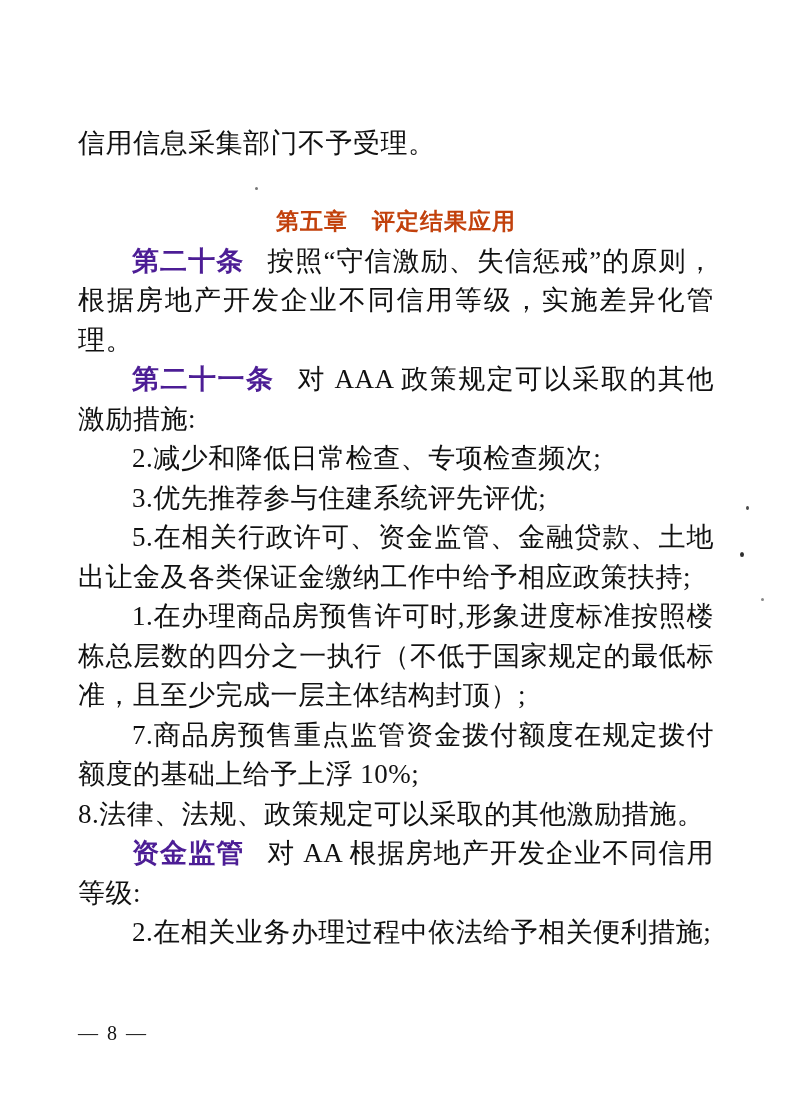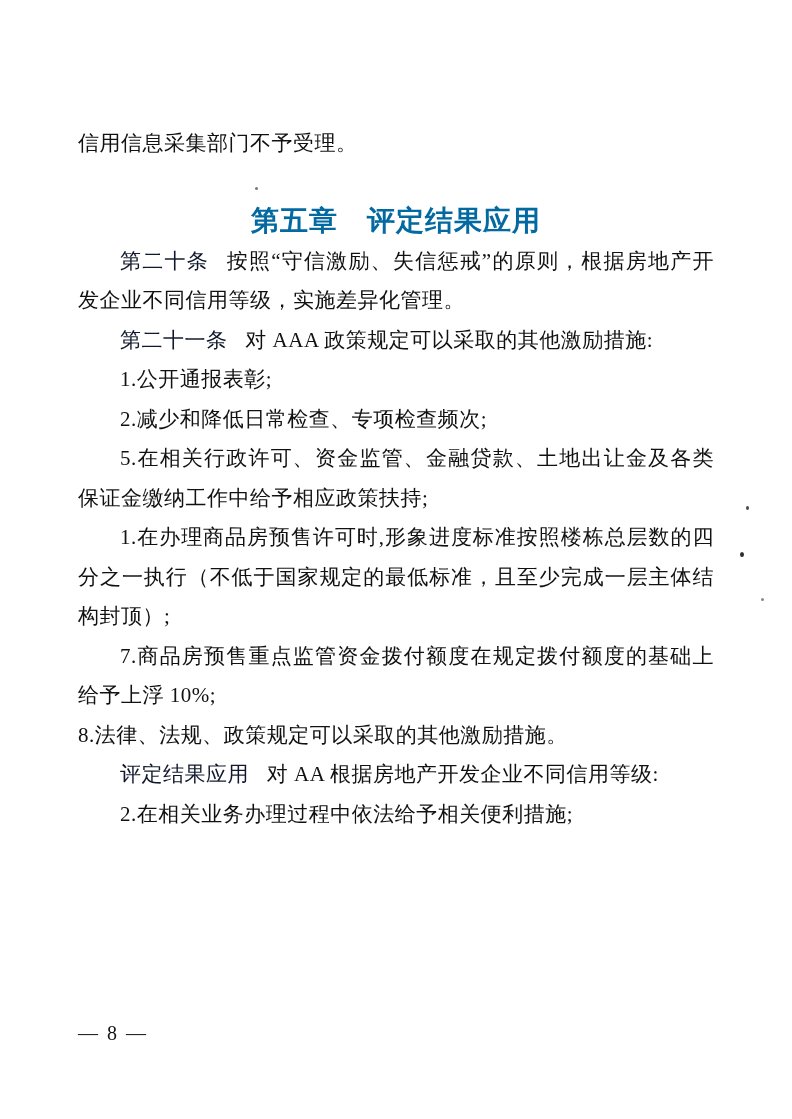--- a/index.html
+++ b/index.html
@@ -18,46 +18,46 @@
     color: #111111;
   }
   .content {
     position: absolute;
     top: 124px;
     left: 78px;
     width: 636px;
   }
   .line, .para, .item {
     margin: 0;
-    font-size: 21px;
+    font-size: 27px;
     line-height: 39.5px;
     text-align: justify;
     letter-spacing: 0.5px;
     word-break: break-all;
   }
   .chapter {
     margin: 36px 0 0 0;
-    font-size: 28px;
+    font-size: 23px;
     line-height: 42px;
     font-weight: bold;
     text-align: center;
     font-family: "Liberation Sans", "DejaVu Sans", sans-serif;
     letter-spacing: 1px;
-    color: #0369a1;
+    color: #c2410c;
   }
   .para.indent, .item.indent {
     text-indent: 2em;
   }
   .item.no-indent {
     text-indent: 0;
   }
   .article-label {
-    font-weight: normal;
+    font-weight: bold;
     margin-right: 0.85em;
-    color: #0f172a;
+    color: #4c1d95;
   }
   .page-number {
     position: absolute;
     left: 78px;
     top: 1022px;
     font-size: 20px;
     letter-spacing: 2px;
     font-family: "Liberation Serif", "DejaVu Serif", serif;
     color: #161616;
   }
@@ -78,28 +78,28 @@
   <div class="content">
 
     <p class="line">信用信息采集部门不予受理。</p>
 
     <h2 class="chapter">第五章　评定结果应用</h2>
 
     <p class="para indent"><span class="article-label">第二十条</span><span>按照“守信激励、失信惩戒”的原则，根据房地产开发企业不同信用等级，实施差异化管理。</span></p>
 
     <p class="para indent"><span class="article-label">第二十一条</span><span>对 AAA 政策规定可以采取的其他激励措施:</span></p>
 
-    <p class="item indent">1.公开通报表彰;</p>
     <p class="item indent">2.减少和降低日常检查、专项检查频次;</p>
+    <p class="item indent">3.优先推荐参与住建系统评先评优;</p>
     <p class="item indent">5.在相关行政许可、资金监管、金融贷款、土地出让金及各类保证金缴纳工作中给予相应政策扶持;</p>
     <p class="item indent">1.在办理商品房预售许可时,形象进度标准按照楼栋总层数的四分之一执行（不低于国家规定的最低标准，且至少完成一层主体结构封顶）;</p>
     <p class="item indent">7.商品房预售重点监管资金拨付额度在规定拨付额度的基础上给予上浮 10%;</p>
     <p class="item no-indent">8.法律、法规、政策规定可以采取的其他激励措施。</p>
 
-    <p class="para indent"><span class="article-label">评定结果应用</span><span>对 AA 根据房地产开发企业不同信用等级:</span></p>
+    <p class="para indent"><span class="article-label">资金监管</span><span>对 AA 根据房地产开发企业不同信用等级:</span></p>
 
     <p class="item indent">2.在相关业务办理过程中依法给予相关便利措施;</p>
 
   </div>
 
   <div class="page-number">— 8 —</div>
 
   <div class="speck s1"></div>
   <div class="speck s2"></div>
   <div class="speck s3"></div>

